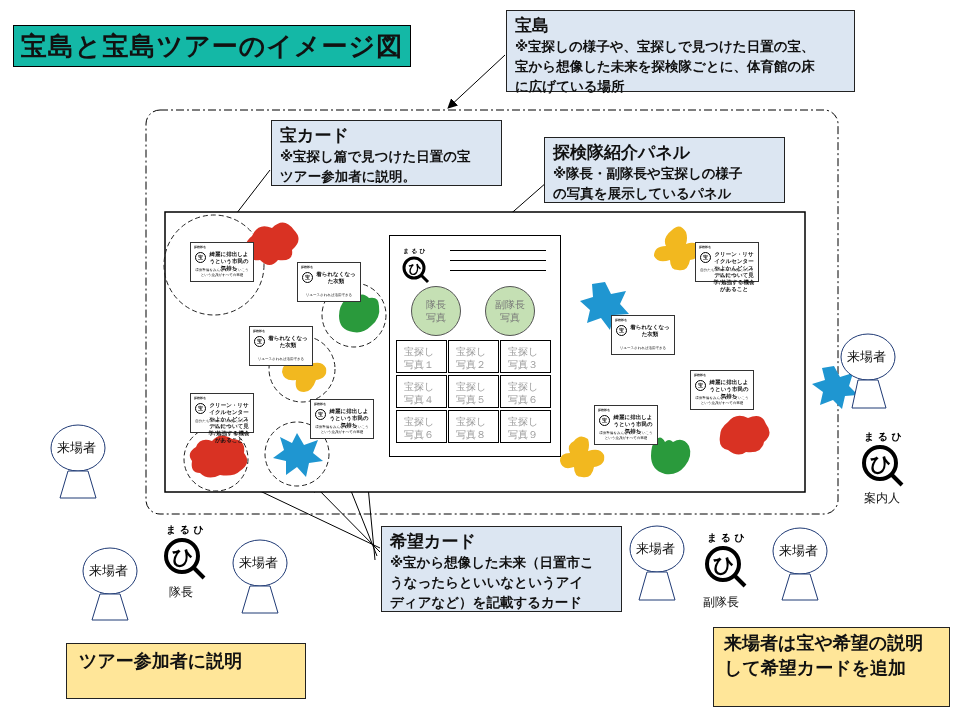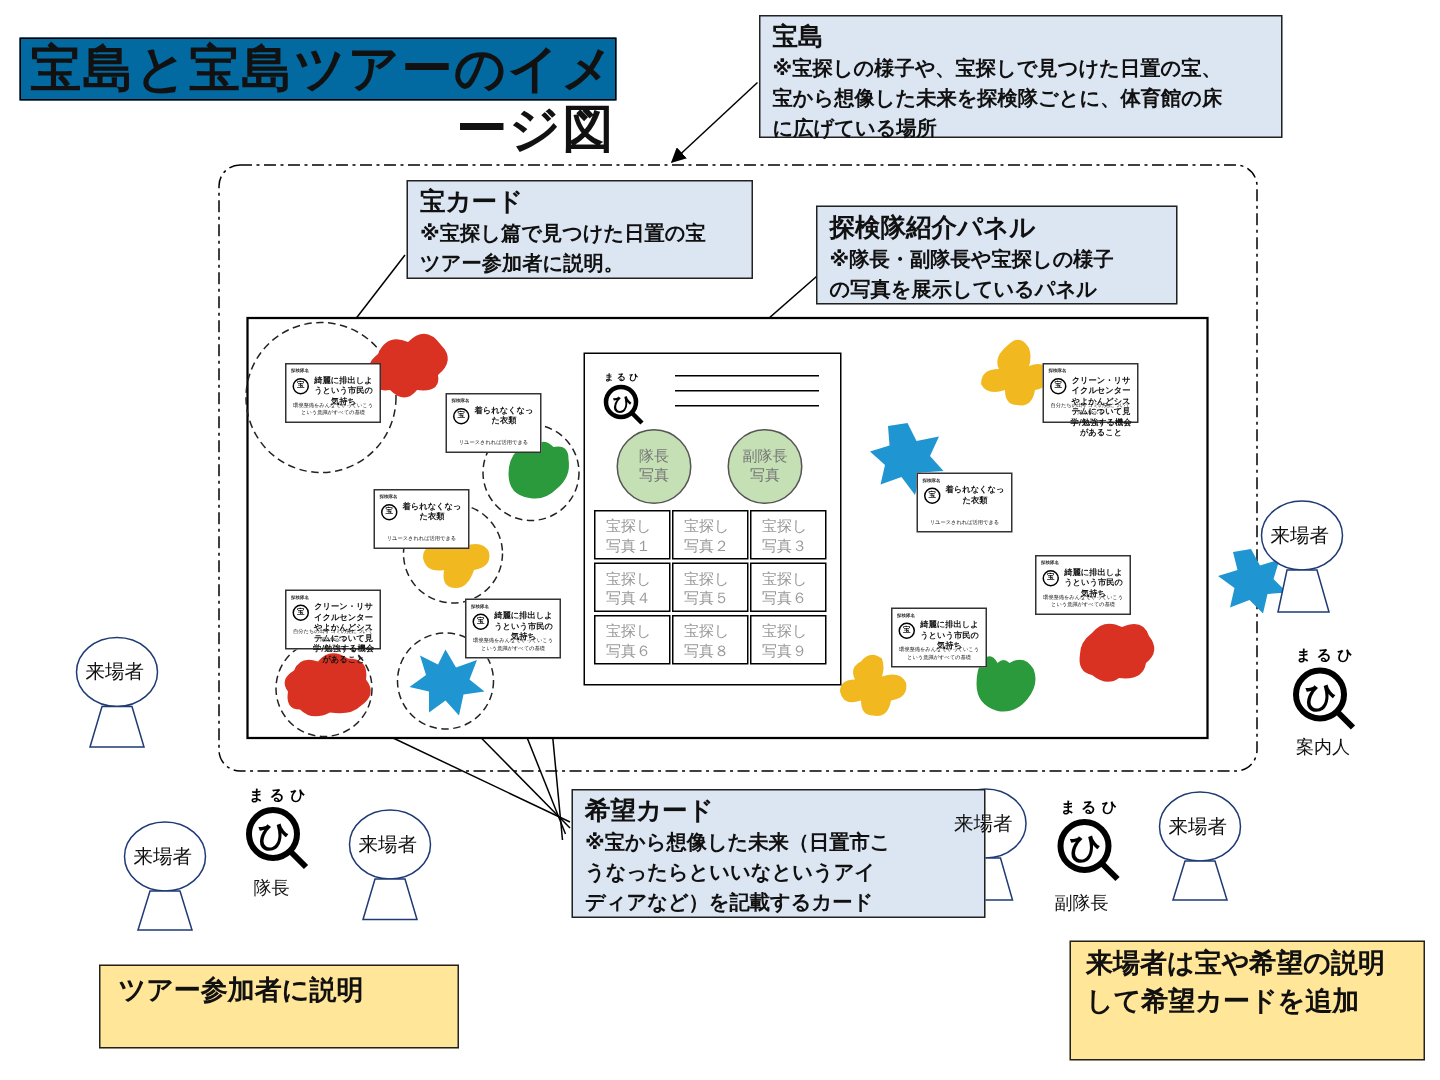--- a/index.html
+++ b/index.html
@@ -1,20 +1,20 @@
 <!DOCTYPE html>
 <html><head>
 <meta charset="utf-8">
 <style>
   html, body { margin:0; padding:0; background:#fff; }
   body { width:960px; height:720px; position:relative; overflow:hidden;
          font-family:"DejaVu Sans", sans-serif; color:#111; }
   .abs { position:absolute; }
   .title-box { left:13px; top:25px; width:396px; height:40px; border:1.5px solid #000;
-    background:#0369a1; font-size:34px; font-weight:bold; line-height:40px; text-align:right; letter-spacing:1px; }
+    background:#14b8a6; font-size:26px; font-weight:bold; line-height:40px; text-align:center; letter-spacing:1px; }
   .callout { background:#dce6f2; border:1.5px solid #222; padding:3px 8px; box-sizing:border-box; }
   .callout .h { font-size:17px; font-weight:bold; line-height:22px; }
   .callout .b { font-size:13.5px; font-weight:bold; line-height:20px; }
   .note { background:#ffe699; border:1.5px solid #222; padding:6px 12px; box-sizing:border-box;
     font-size:18px; font-weight:bold; line-height:25px; }
   .panel { left:389px; top:235px; width:172px; height:222px; border:1.5px solid #000; background:#fff; box-sizing:border-box; }
   .grid { left:396px; top:340px; width:158px; }
   .grid .cell { position:absolute; width:51px; height:33px; border:1.5px solid #000; box-sizing:border-box;
     font-size:10px; color:#999; line-height:13px; padding:4px 0 0 7px; }
   .portrait { width:50px; height:50px; border-radius:50%; background:#c5e0b4; border:1px solid #555; box-sizing:border-box;
@@ -128,21 +128,21 @@
 <div class="abs callout" style="left:271px;top:120px;width:231px;height:66px">
   <div class="h">宝カード</div>
   <div class="b">※宝探し篇で見つけた日置の宝</div>
   <div class="b">ツアー参加者に説明。</div>
 </div>
 <div class="abs callout" style="left:544px;top:137px;width:241px;height:66px">
   <div class="h">探検隊紹介パネル</div>
   <div class="b">※隊長・副隊長や宝探しの様子</div>
   <div class="b">の写真を展示しているパネル</div>
 </div>
-<div class="abs callout" style="left:381px;top:526px;width:276px;height:86px">
+<div class="abs callout" style="left:381px;top:526px;width:241px;height:86px">
   <div class="h">希望カード</div>
   <div class="b">※宝から想像した未来（日置市こ</div>
   <div class="b">うなったらといいなというアイ</div>
   <div class="b">ディアなど）を記載するカード</div>
 </div>
 
 <div class="abs note" style="left:66px;top:643px;width:240px;height:56px;padding:4px 12px">
   <div>ツアー参加者に説明</div>
 </div>
 <div class="abs note" style="left:713px;top:627px;width:237px;height:80px;padding:2px 10px">

